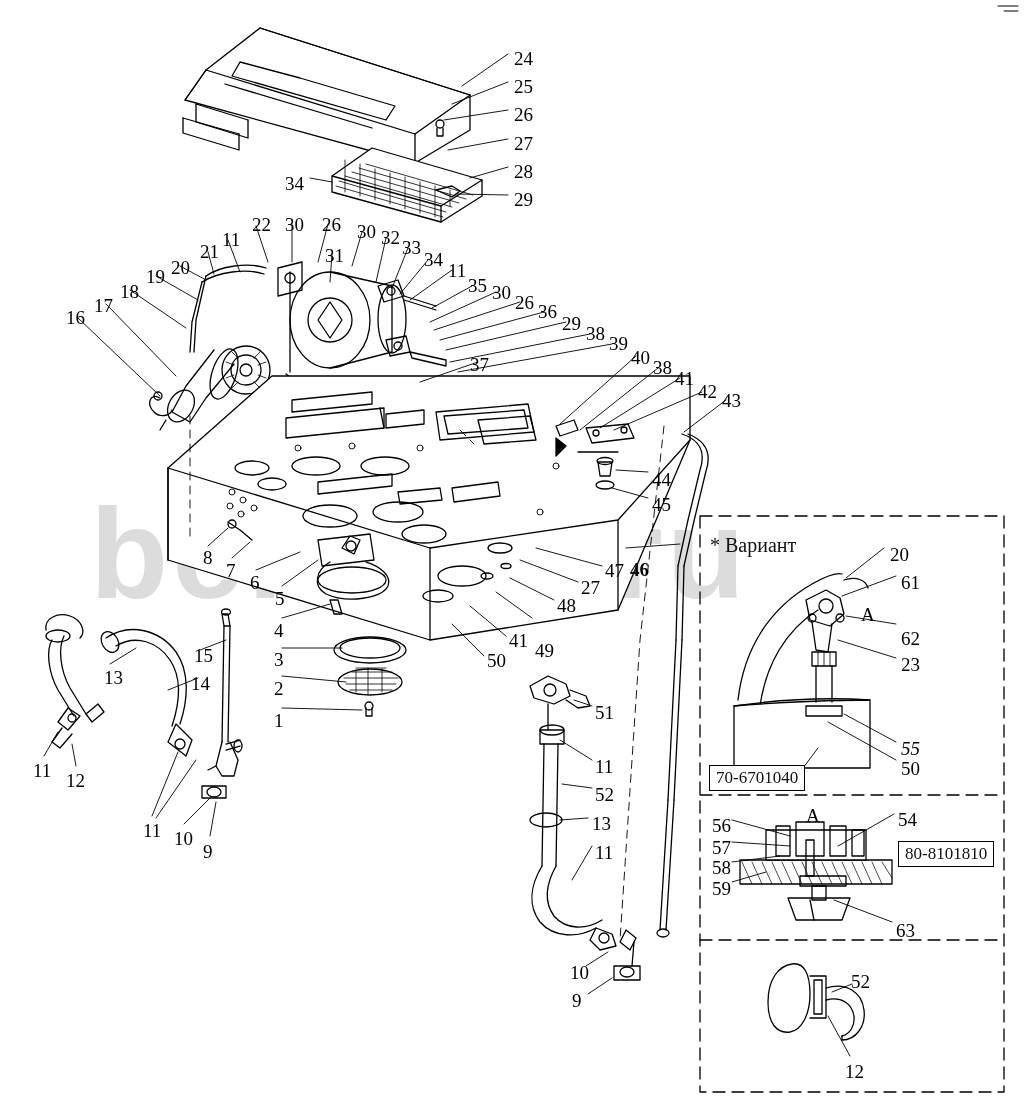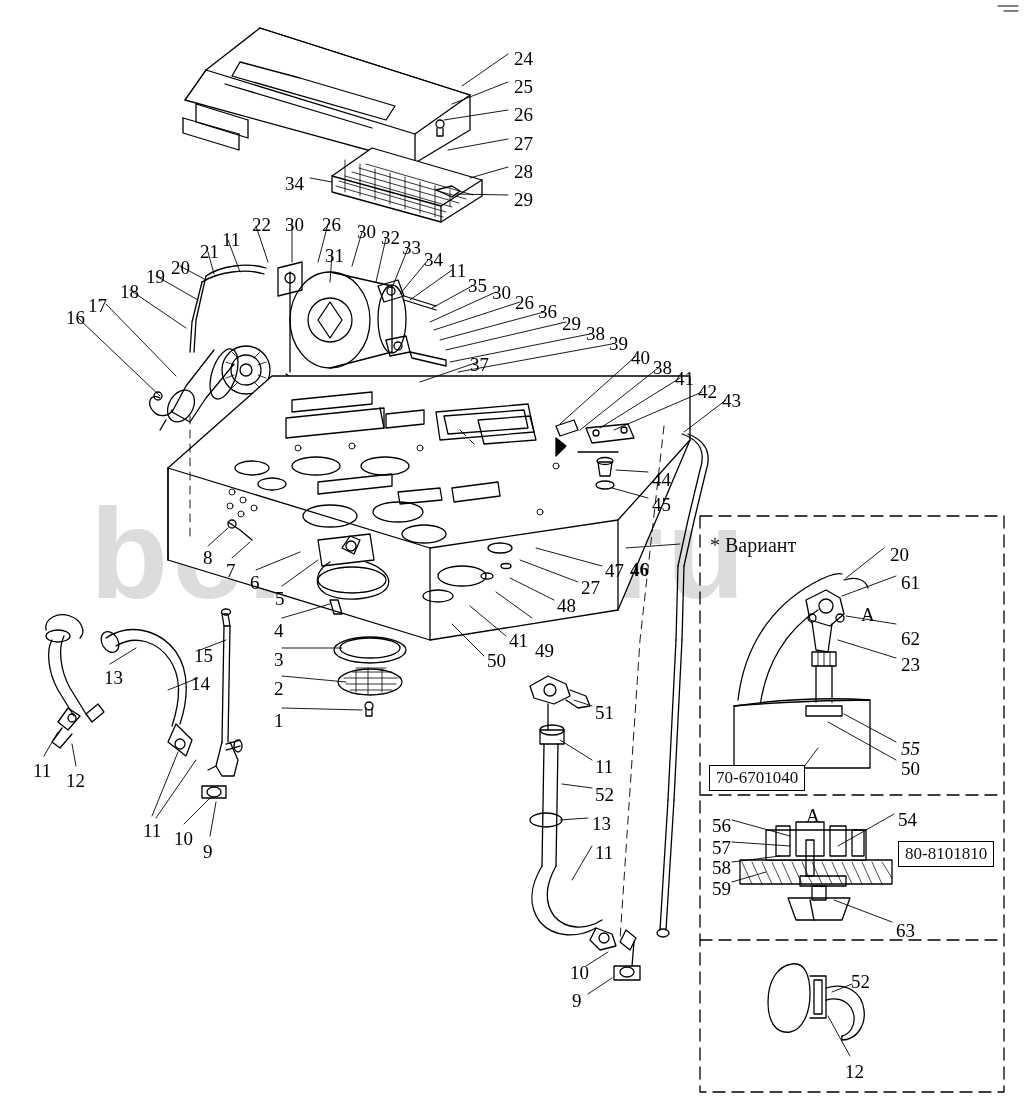--- a/index.html
+++ b/index.html
@@ -445,21 +445,21 @@
       <div class="lbl" style="left: 514px; top: 134px;">27</div>
       <div class="lbl" style="left: 514px; top: 162px;">28</div>
       <div class="lbl" style="left: 514px; top: 190px;">29</div>
       <div class="lbl" style="left: 285px; top: 174px;">34</div>
       <div class="lbl" style="left: 252px; top: 215px;">22</div>
       <div class="lbl" style="left: 222px; top: 230px;">11</div>
       <div class="lbl" style="left: 200px; top: 242px;">21</div>
       <div class="lbl" style="left: 171px; top: 258px;">20</div>
       <div class="lbl" style="left: 146px; top: 267px;">19</div>
       <div class="lbl" style="left: 120px; top: 282px;">18</div>
-      <div class="lbl" style="left: 88px; top: 296px; text-align: right;">17</div>
+      <div class="lbl" style="left: 94px; top: 296px; text-align: right;">17</div>
       <div class="lbl" style="left: 66px; top: 308px;">16</div>
       <div class="lbl" style="left: 285px; top: 215px;">30</div>
       <div class="lbl" style="left: 322px; top: 215px;">26</div>
       <div class="lbl" style="left: 325px; top: 246px;">31</div>
       <div class="lbl" style="left: 357px; top: 222px;">30</div>
       <div class="lbl" style="left: 381px; top: 228px; text-align: right;">32</div>
       <div class="lbl" style="left: 402px; top: 238px;">33</div>
       <div class="lbl" style="left: 424px; top: 250px;">34</div>
       <div class="lbl" style="left: 448px; top: 261px;">11</div>
       <div class="lbl" style="left: 468px; top: 276px;">35</div>

